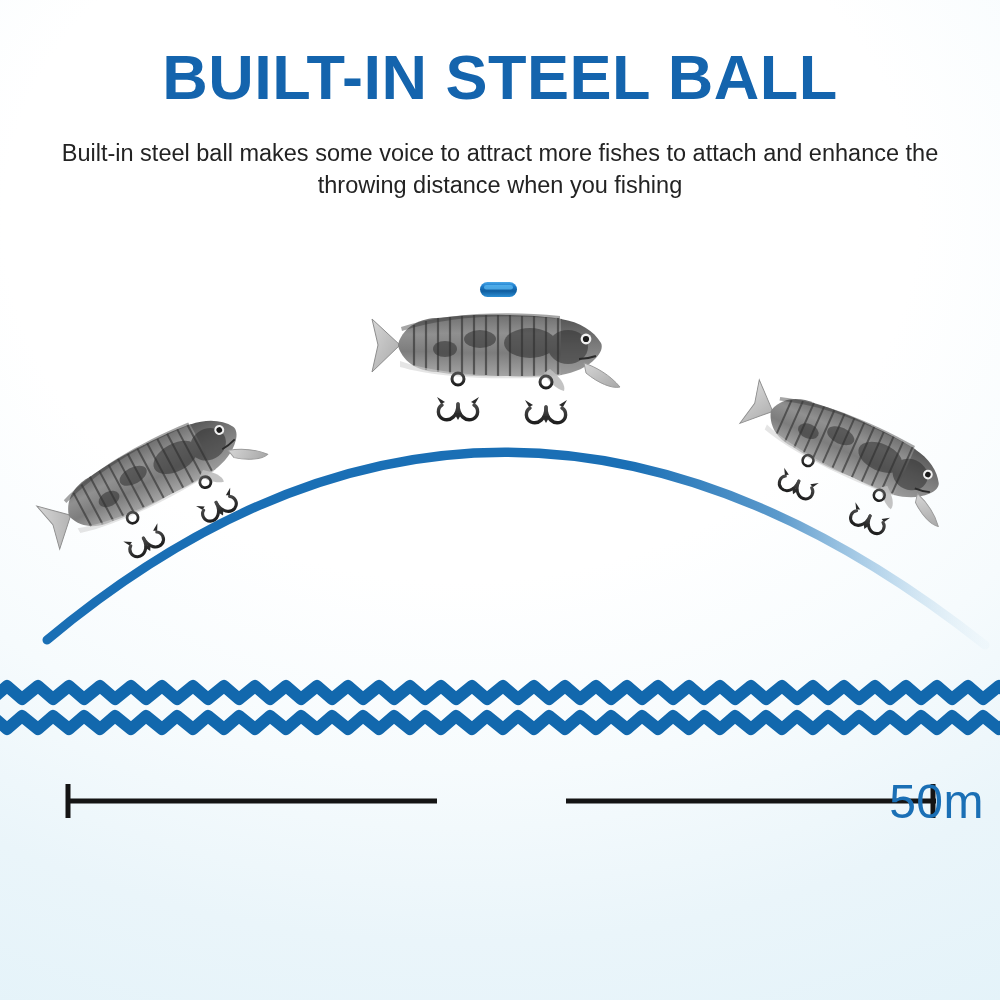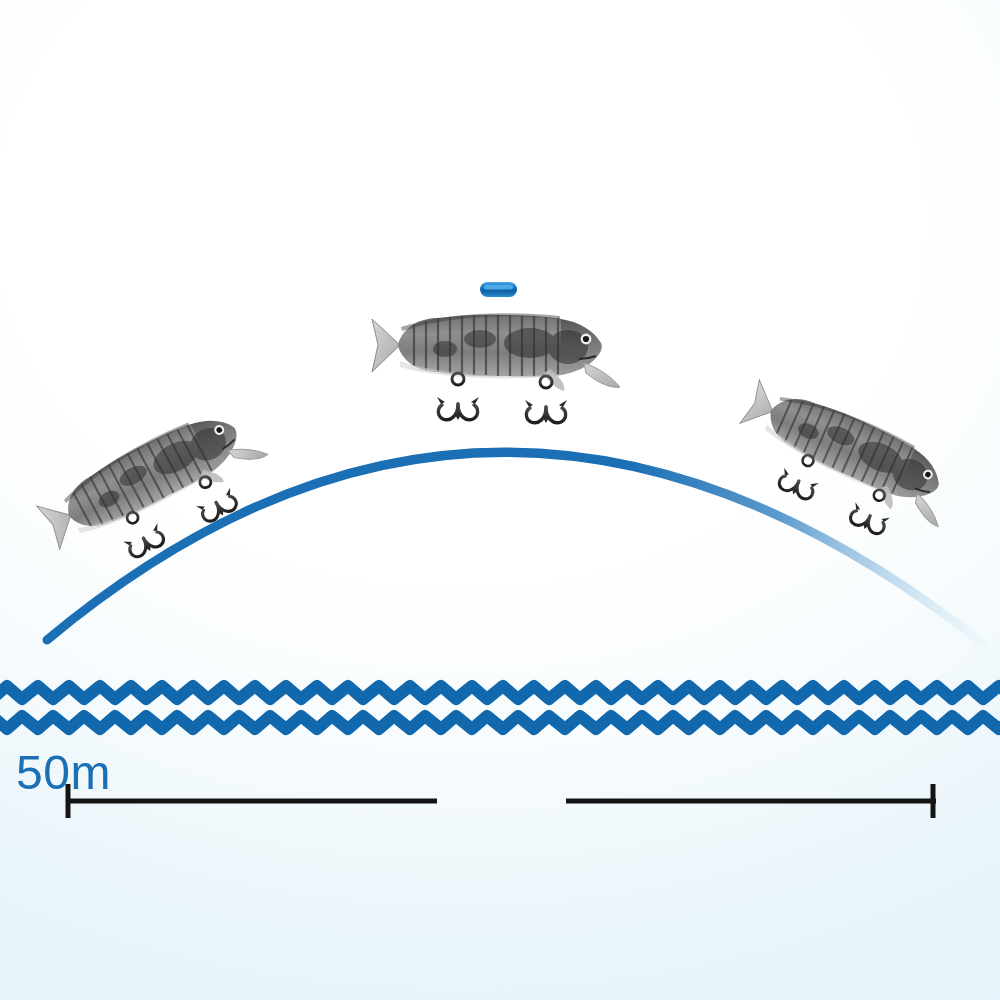--- a/index.html
+++ b/index.html
@@ -52,41 +52,45 @@
     left: 0;
     top: 0;
     width: 1000px;
     height: 1000px;
   }
   .scene svg { display: block; }
 
   .measure-label {
     position: absolute;
     left: 0;
-    top: 749px;
-    width: 1000px;
-    text-align: left;
+    top: 778px;
+    width: 1000px;
+    text-align: right;
     font-size: 48px;
     line-height: 1;
     font-weight: 400;
     color: #1a6fb5;
     font-family: "Liberation Sans", sans-serif;
     letter-spacing: 0.5px;
   }
   .measure-label span {
     display: inline-block;
     padding: 0 16px;
     background: transparent;
   }
 </style>
 </head>
 <body>
 
 <div id="page">
 
+  <div class="header">
+    <h1 class="title">BUILT-IN STEEL BALL</h1>
+    <p class="subtitle">Built-in steel ball makes some voice to attract more fishes to attach and enhance the throwing distance when you fishing</p>
+  </div>
 
   <div class="scene">
     <svg width="1000" height="1000" viewBox="0 0 1000 1000">
       <defs>
 
         <linearGradient id="arcGrad" x1="0" y1="0" x2="1" y2="0">
           <stop offset="0.00" stop-color="#1a6fb5" stop-opacity="1"></stop>
           <stop offset="0.62" stop-color="#1a6fb5" stop-opacity="1"></stop>
           <stop offset="0.78" stop-color="#2d7dbd" stop-opacity="0.78"></stop>
           <stop offset="0.90" stop-color="#6aa8d6" stop-opacity="0.40"></stop>

